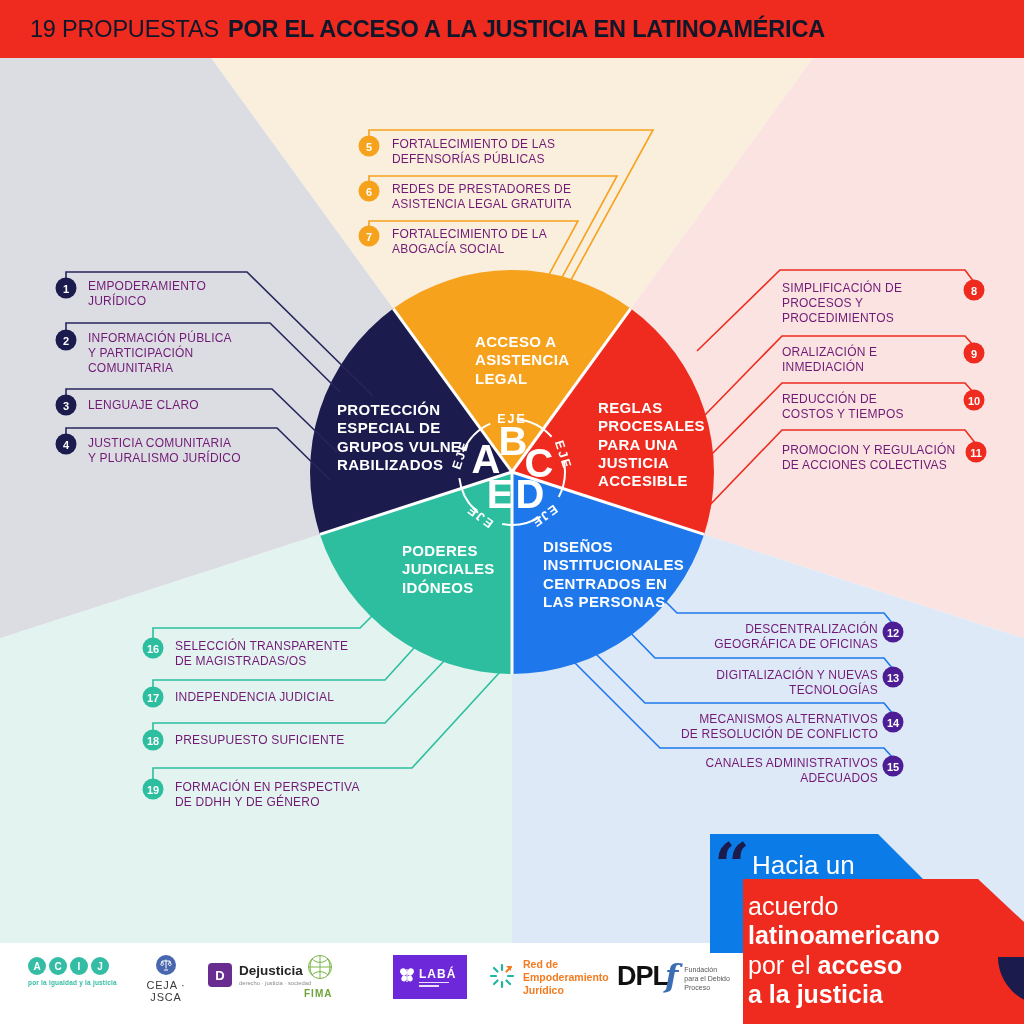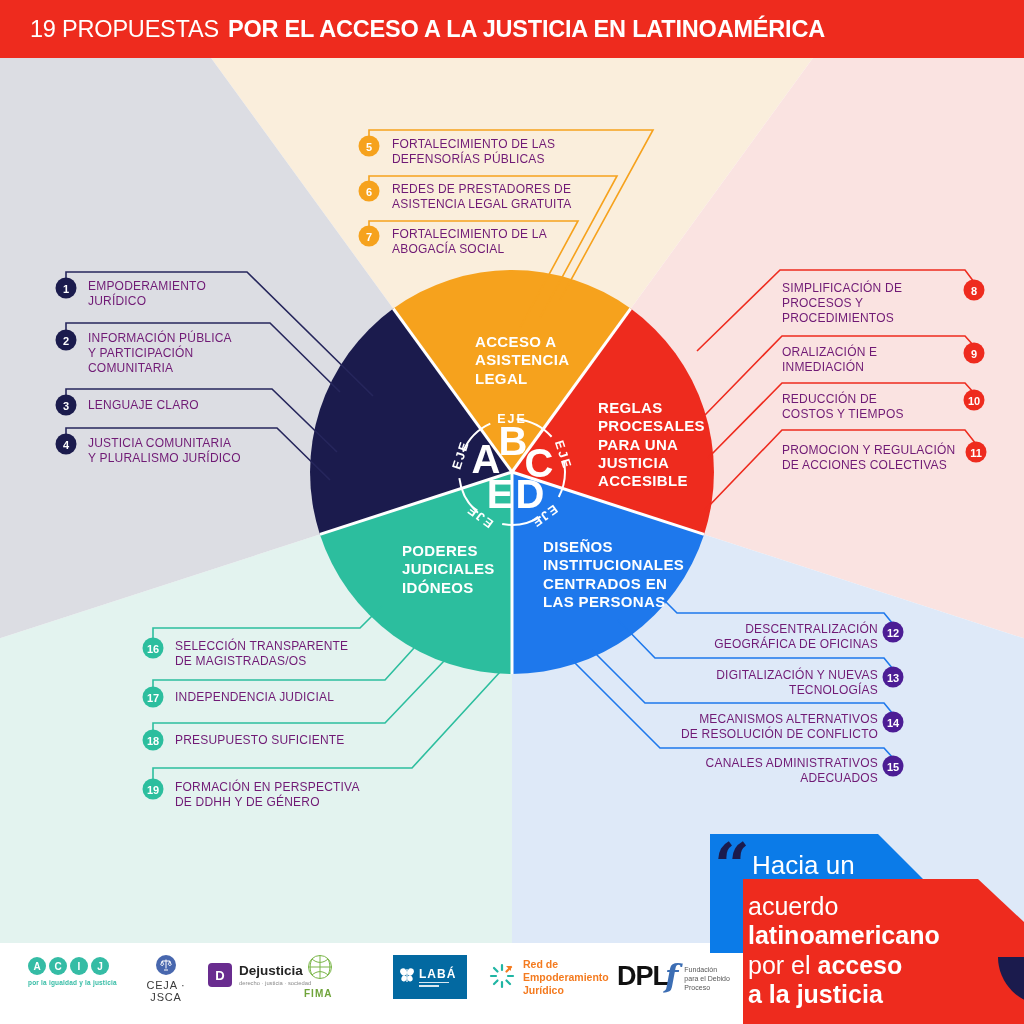--- a/index.html
+++ b/index.html
@@ -3,21 +3,21 @@
 <meta charset="utf-8">
 <style>
   html,body{margin:0;padding:0;background:#888;}
   .canvas{position:relative;width:1024px;height:1024px;overflow:hidden;background:#fff;
           font-family:"Liberation Sans",sans-serif;}
   svg.layer{position:absolute;left:0;top:0;}
 
   
   .titlebar{position:absolute;left:0;top:0;width:1024px;height:58px;background:#EE2B1E;
             display:flex;align-items:center;padding-left:30px;box-sizing:border-box;
-            color:#ffffff;font-size:23.5px;letter-spacing:-0.2px;white-space:nowrap;}
+            color:#0f172a;font-size:23.5px;letter-spacing:-0.2px;white-space:nowrap;}
   .titlebar .t-light{font-weight:normal;margin-right:9px;}
   .titlebar .t-bold{font-weight:bold;}
 
   
   .badge{position:absolute;width:21px;height:21px;border-radius:50%;
          transform:translate(-50%,-50%);display:flex;align-items:center;justify-content:center;
          color:#fff;font-weight:bold;font-size:11px;z-index:6;}
   .bgA{background:#1B1B4D;}.bgB{background:#F6A21D;}.bgC{background:#EE2B1E;}
   .bgD{background:#4c1d95;}.bgE{background:#2CBE9E;}
 
@@ -60,21 +60,21 @@
   .ceja-icon{width:20px;height:20px;border-radius:50%;background:#4867AE;margin:0 auto;
              display:flex;align-items:center;justify-content:center;}
   .ceja-name{margin-top:4px;font-size:11px;color:#3a3a3a;letter-spacing:.8px;}
   .deju{display:flex;align-items:flex-start;}
   .deju-sq{width:24px;height:24px;border-radius:4px;background:#692C8F;color:#fff;font-weight:bold;
            font-size:13px;display:flex;align-items:center;justify-content:center;}
   .deju-name{font-size:13.5px;font-weight:bold;color:#252525;}
   .deju-tag{font-size:5.8px;color:#8a8a8a;margin-top:2px;}
   .fima{width:64px;}
   .fima-name{font-size:10px;font-weight:bold;color:#6FA43A;letter-spacing:1px;margin-top:1px;}
-  .laba{width:74px;height:44px;background:#0369a1;display:flex;align-items:center;gap:4px;
+  .laba{width:74px;height:44px;background:#6d28d9;display:flex;align-items:center;gap:4px;
         padding:0 6px;box-sizing:border-box;}
   .laba-name{color:#fff;font-weight:bold;font-size:12px;letter-spacing:1px;line-height:1;}
   .laba-bar{height:1.5px;background:rgba(255,255,255,.85);margin-top:2px;}
   .rede{display:flex;align-items:center;gap:6px;}
   .rede-text{font-size:10.5px;font-weight:bold;color:#F47B20;line-height:1.25;}
   .dplf{display:flex;align-items:flex-start;}
   .dplf-black{font-size:27px;font-weight:bold;color:#111;letter-spacing:-1px;line-height:1;}
   .dplf-f{font-family:"DejaVu Serif",serif;font-style:italic;font-weight:bold;font-size:31px;
           color:#3C6EB4;line-height:.9;margin-left:-3px;}
   .dplf-text{font-size:7px;color:#555;line-height:1.3;margin-left:6px;margin-top:2px;}
@@ -138,20 +138,21 @@
       <polyline points="153,732 153,723 385,723 444,661"></polyline>
       <polyline points="153,781 153,768 412,768 500,672"></polyline>
     </g>
   </svg>
 
   <div class="titlebar">
     <span class="t-light">19 PROPUESTAS</span>
     <span class="t-bold">POR EL ACCESO A LA JUSTICIA EN LATINOAMÉRICA</span>
   </div>
 
+  <div class="wlabel" style="left:337px;top:401px"><span>PROTECCIÓN</span><br><span>ESPECIAL DE</span><br><span>GRUPOS VULNE-</span><br><span>RABILIZADOS</span></div>
   <div class="wlabel" style="left:475px;top:333px"><span>ACCESO A</span><br><span>ASISTENCIA</span><br><span>LEGAL</span></div>
   <div class="wlabel" style="left:598px;top:399px"><span>REGLAS</span><br><span>PROCESALES</span><br><span>PARA UNA</span><br><span>JUSTICIA</span><br><span>ACCESIBLE</span></div>
   <div class="wlabel" style="left:543px;top:538px"><span>DISEÑOS</span><br><span>INSTITUCIONALES</span><br><span>CENTRADOS EN</span><br><span>LAS PERSONAS</span></div>
   <div class="wlabel" style="left:402px;top:542px"><span>PODERES</span><br><span>JUDICIALES</span><br><span>IDÓNEOS</span></div>
 
   <div class="cletter" style="left:486px;top:459px">A</div>
   <div class="cletter" style="left:513px;top:441px">B</div>
   <div class="cletter" style="left:539px;top:463px">C</div>
   <div class="cletter" style="left:530px;top:494px">D</div>
   <div class="cletter" style="left:500px;top:494px">E</div>

